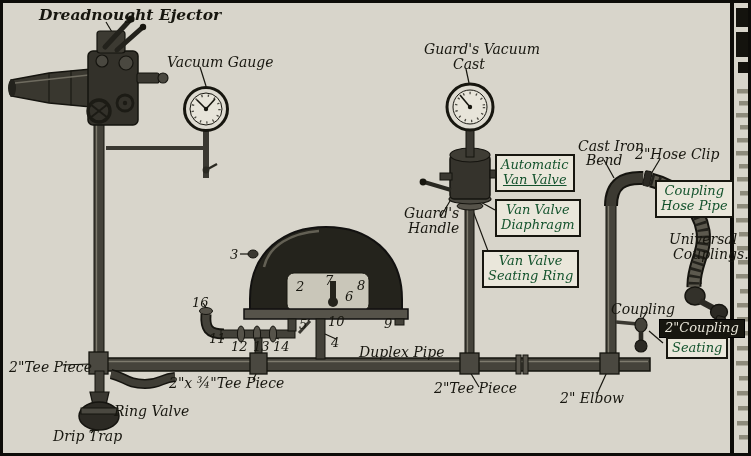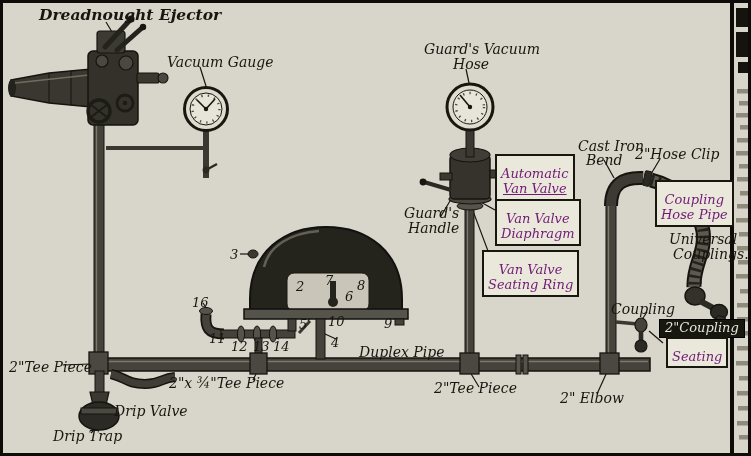--- a/index.html
+++ b/index.html
@@ -1,20 +1,20 @@
 <!DOCTYPE html>
 <html><head>
 <meta charset="utf-8">
 <style>
   html,body{margin:0;padding:0;background:#6e6c66;}
   #scan{position:relative;width:751px;height:456px;box-sizing:border-box;background:#d8d5cb;border:3px solid #0d0c09;overflow:hidden;font-family:"DejaVu Serif",serif;}
   #art{position:absolute;left:0;top:0;}
   .lbl{position:absolute;font-style:italic;font-size:14px;line-height:1.05;color:#17160f;white-space:nowrap;text-align:center;}
   .big{font-size:15.5px;font-weight:bold;}
-  .boxlbl{position:absolute;font-style:italic;font-size:13px;line-height:1.18;color:#701a75;background:#eae7db;border:2px solid #17160f;padding:10px 4px 2px;text-align:center;white-space:nowrap;}
+  .boxlbl{position:absolute;font-style:italic;font-size:13px;line-height:1.18;color:#14532d;background:#eae7db;border:2px solid #17160f;padding:1px 4px 2px;text-align:center;white-space:nowrap;}
   .invlbl{position:absolute;font-style:italic;font-size:13px;line-height:1.1;color:#e7e4d7;background:#17160f;border:1px solid #000;padding:1px 5px 2px;white-space:nowrap;}
   .num{position:absolute;font-style:italic;font-size:13px;color:#17160f;line-height:1;}
   .ul{text-decoration:underline;}
 </style>
 </head>
 <body>
 
 <div id="scan">
 
   <svg id="art" width="751" height="456" viewBox="0 0 751 456">
@@ -201,21 +201,21 @@
           <rect x="735" y="403" width="11" height="4.5"></rect>
         <rect x="734" y="418" width="12" height="4.5"></rect>
           <rect x="736" y="432" width="9" height="4.5"></rect>
       </g>
     </g>
   </svg>
 
   <div class="lbl big" style="left:36px;top:4px">Dreadnought Ejector</div>
   <div class="lbl" style="left:164px;top:52px">Vacuum Gauge</div>
   <div class="lbl" style="left:421px;top:39px">Guard's Vacuum</div>
-  <div class="lbl" style="left:450px;top:54px">Hose</div>
+  <div class="lbl" style="left:450px;top:54px">Cast</div>
   <div class="lbl" style="left:575px;top:136px">Cast Iron</div>
   <div class="lbl" style="left:583px;top:150px">Bend</div>
   <div class="lbl" style="left:632px;top:144px">2"Hose Clip</div>
 
   <div class="boxlbl" style="left:492px;top:151px">
     <div>Automatic</div>
     <div class="ul">Van Valve</div>
   </div>
   <div class="boxlbl" style="left:492px;top:196px">
     <div>Van Valve</div>
@@ -237,21 +237,21 @@
   <div class="invlbl" style="left:656px;top:316px">2"Coupling</div>
   <div class="boxlbl" style="left:663px;top:334px">
     <div>Seating</div>
   </div>
 
   <div class="lbl" style="left:6px;top:357px">2"Tee Piece</div>
   <div class="lbl" style="left:166px;top:373px">2"x ¾"Tee Piece</div>
   <div class="lbl" style="left:356px;top:342px">Duplex Pipe</div>
   <div class="lbl" style="left:431px;top:378px">2"Tee Piece</div>
   <div class="lbl" style="left:557px;top:388px">2" Elbow</div>
-  <div class="lbl" style="left:111px;top:401px">Drip Valve</div>
+  <div class="lbl" style="left:111px;top:401px">Ring Valve</div>
   <div class="lbl" style="left:50px;top:426px">Drip Trap</div>
 
   <div class="num" style="left:227px;top:245px">3</div>
   <div class="num" style="left:189px;top:293px">16</div>
   <div class="num" style="left:206px;top:329px">11</div>
   <div class="num" style="left:228px;top:337px">12</div>
   <div class="num" style="left:250px;top:337px">13</div>
   <div class="num" style="left:270px;top:337px">14</div>
   <div class="num" style="left:293px;top:277px">2</div>
   <div class="num" style="left:322px;top:271px">7</div>

